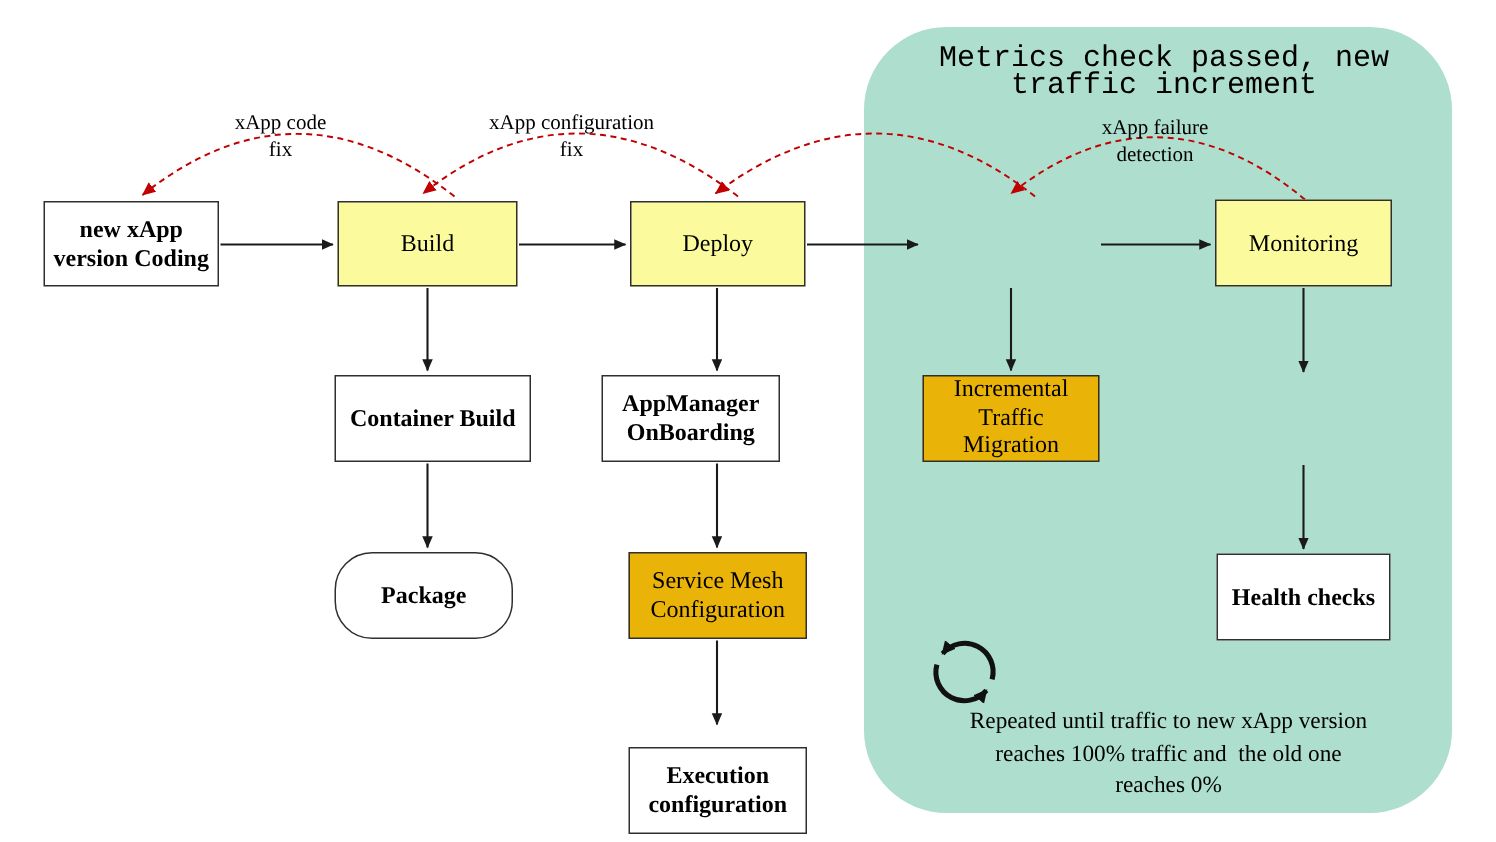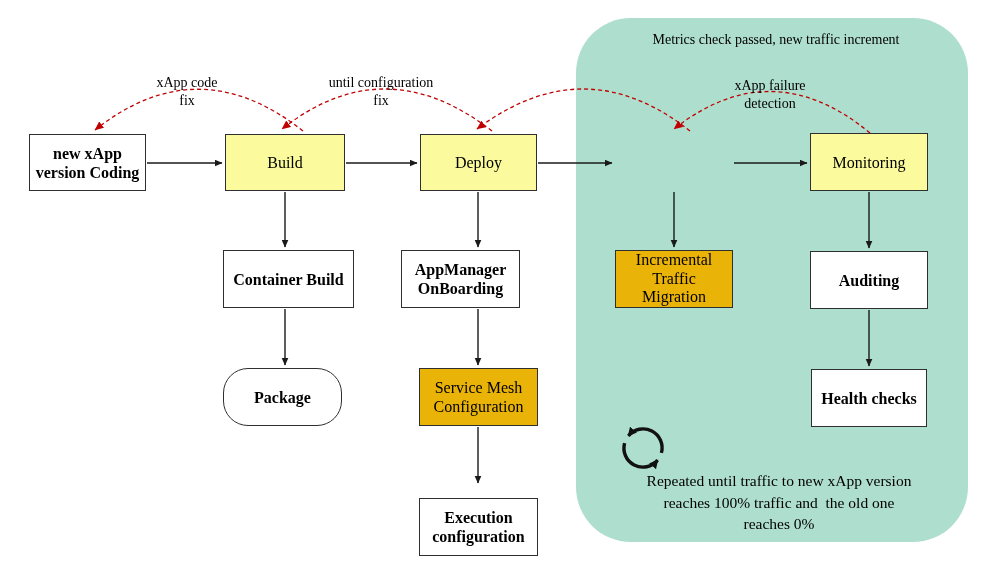--- a/index.html
+++ b/index.html
@@ -58,21 +58,21 @@
   .float-label {
     position: absolute;
     text-align: center;
     white-space: pre-line;
     font-size: 14px;
     line-height: 18px;
   }
   .lbl-codefix   { left: 117px; top: 74px; width: 140px; }
   .lbl-configfix { left: 300px; top: 74px; width: 162px; }
   .lbl-failure   { left: 700px; top: 77px; width: 140px; }
-  .panel-header  { left: 615px; top: 31px; width: 322px; font-size: 14px; }
+  .panel-header  { left: 615px; top: 31px; width: 322px; font-size: 20px; font-family: Liberation Mono, monospace; }
   .panel-note {
     left: 618px; top: 470px; width: 322px;
     font-size: 15.5px; line-height: 21.5px;
     white-space: pre-wrap;
   }
 </style>
 </head>
 <body>
 
 <div class="canvas">
@@ -122,31 +122,30 @@
   <div class="box stage n-deploy">Deploy</div>
   <div class="box stage n-build">Build</div>
   <div class="box stage n-monitoring">Monitoring</div>
 
   <div class="box plain n-container">Container Build</div>
   <div class="box plain n-appmanager">AppManager
 OnBoarding</div>
   <div class="box highlight n-incremental">Incremental
 Traffic
 Migration</div>
-  <div class="box plain n-auditing">Auditing</div>
   <div class="box plain n-package">Package</div>
   <div class="box plain n-health">Health checks</div>
   <div class="box highlight n-servicemesh">Service Mesh
 Configuration</div>
   <div class="box plain n-execconfig">Execution
 configuration</div>
 
   <div class="float-label lbl-codefix">xApp code
 fix</div>
-  <div class="float-label lbl-configfix">until configuration
+  <div class="float-label lbl-configfix">xApp configuration
 fix</div>
   <div class="float-label lbl-failure">xApp failure
 detection</div>
 
   <div class="float-label panel-header">Metrics check passed, new traffic increment</div>
   <div class="float-label panel-note">Repeated until traffic to new xApp version
 reaches 100% traffic and  the old one
 reaches 0%</div>
 
 </div>

